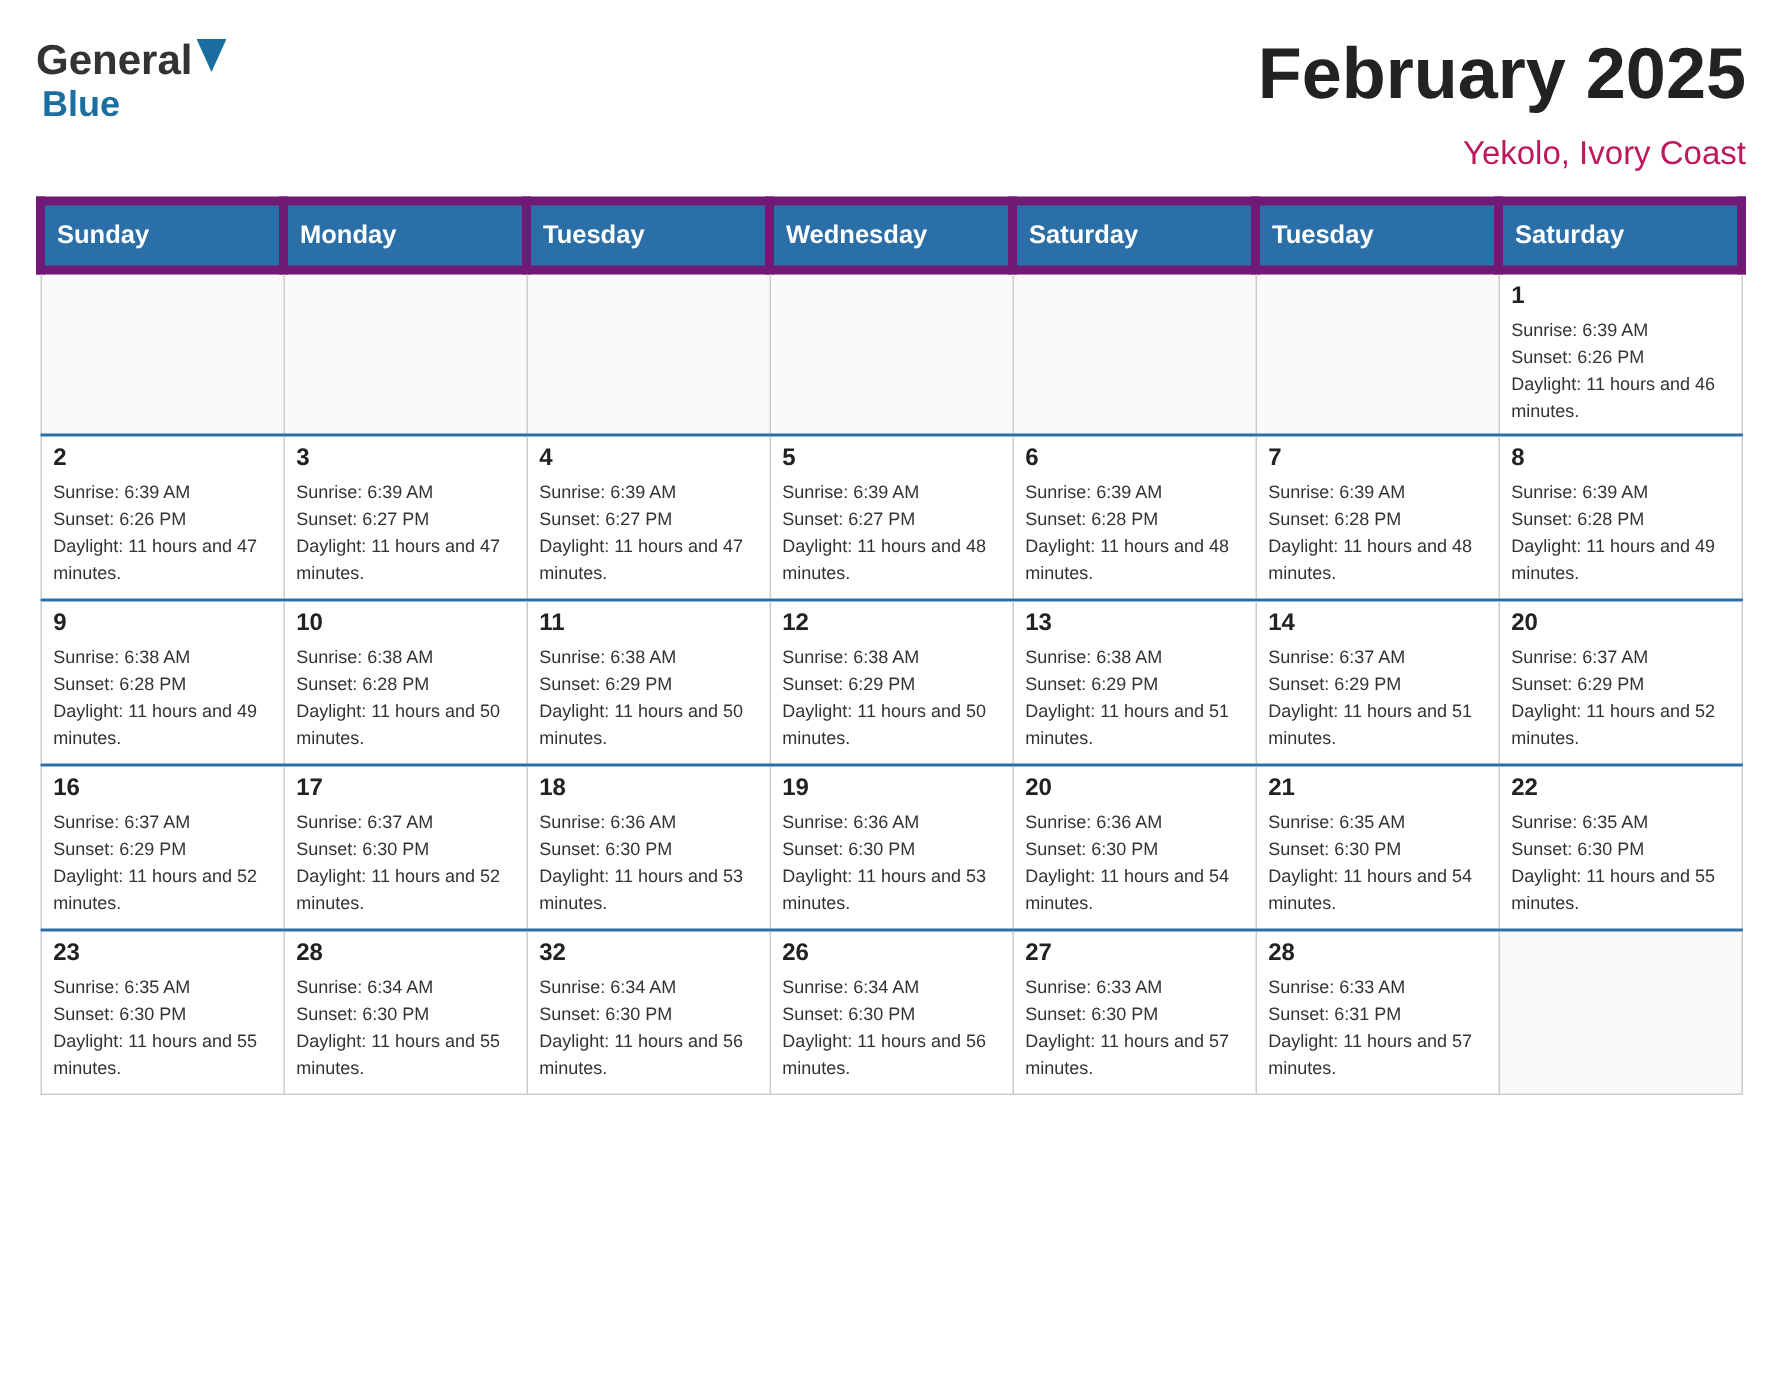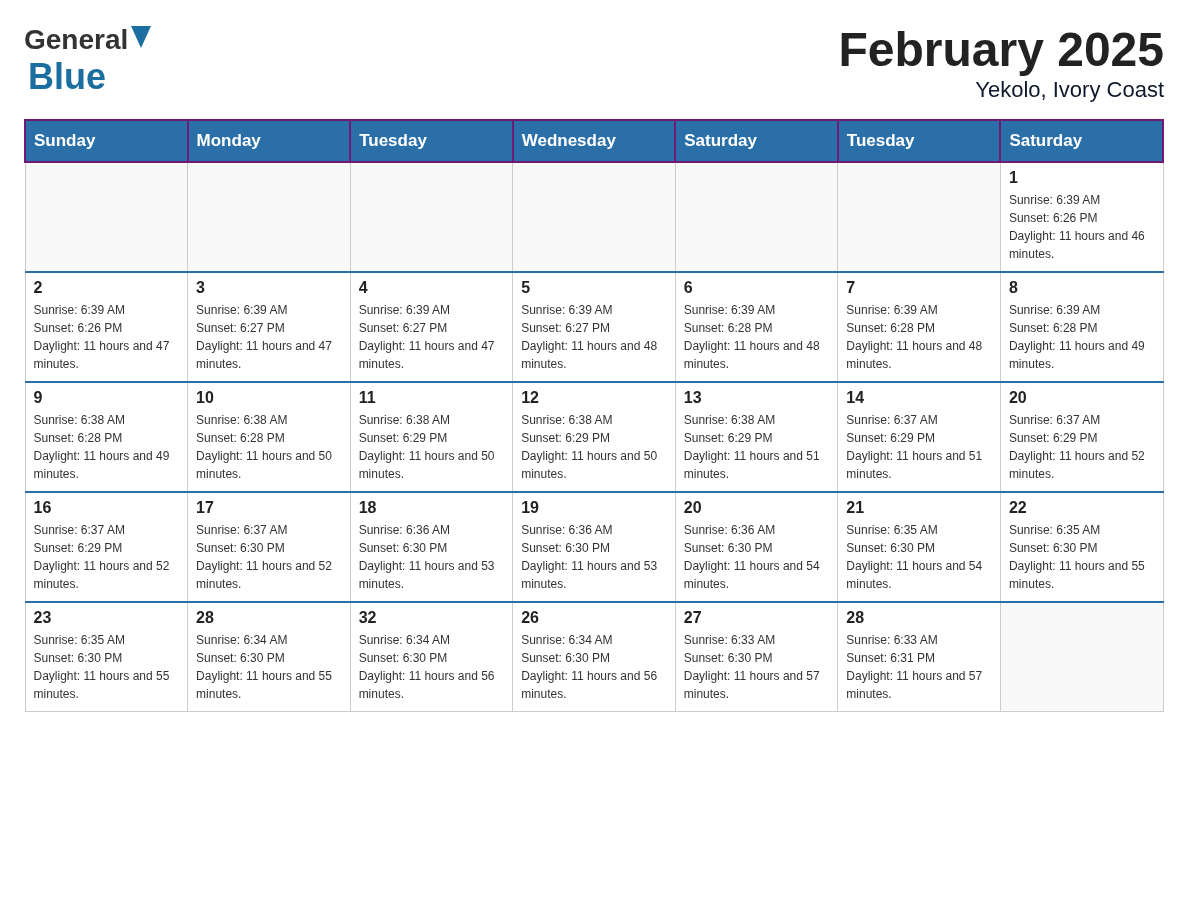--- a/index.html
+++ b/index.html
@@ -15,50 +15,50 @@
       justify-content: space-between;
       align-items: flex-start;
       margin-bottom: 16px;
     }
     .logo-text-general {
       font-size: 28px;
       font-weight: bold;
       color: #333;
     }
     .logo-blue {
-      font-size: 36px;
+      font-size: 24px;
       font-weight: bold;
       color: #1a6fa0;
     }
     .title-area {
       text-align: right;
     }
     .month-title {
       font-size: 48px;
       font-weight: bold;
       color: #222;
       line-height: 1.1;
     }
     .location {
       font-size: 22px;
-      color: #0f172a;
-      margin-top: 0;
+      color: #be185d;
+      margin-top: 12px;
     }
     .calendar {
       width: 100%;
       border-collapse: collapse;
     }
     .calendar th {
       background: #2a6fa8;
       color: #fff;
       font-size: 17px;
       font-weight: bold;
       padding: 10px 8px;
       text-align: left;
-      border: 2px solid #701a75;
+      border: 6px solid #701a75;
     }
     .calendar td {
       vertical-align: top;
       border: 1px solid #ccc;
       padding: 6px 8px;
       width: 14.28%;
       min-height: 110px;
       height: 110px;
       font-size: 13px;
       color: #333;

